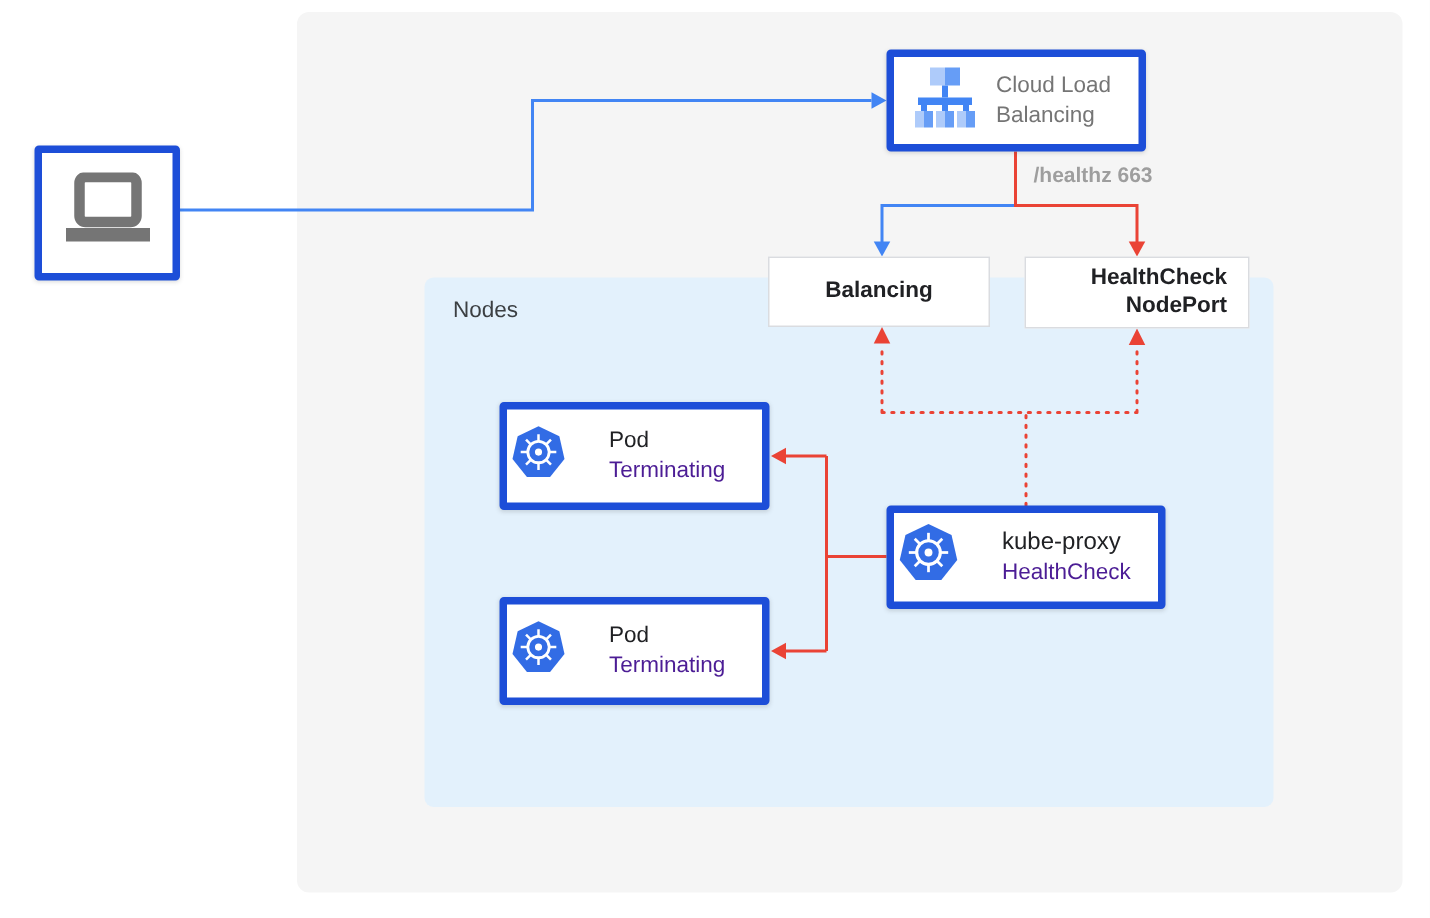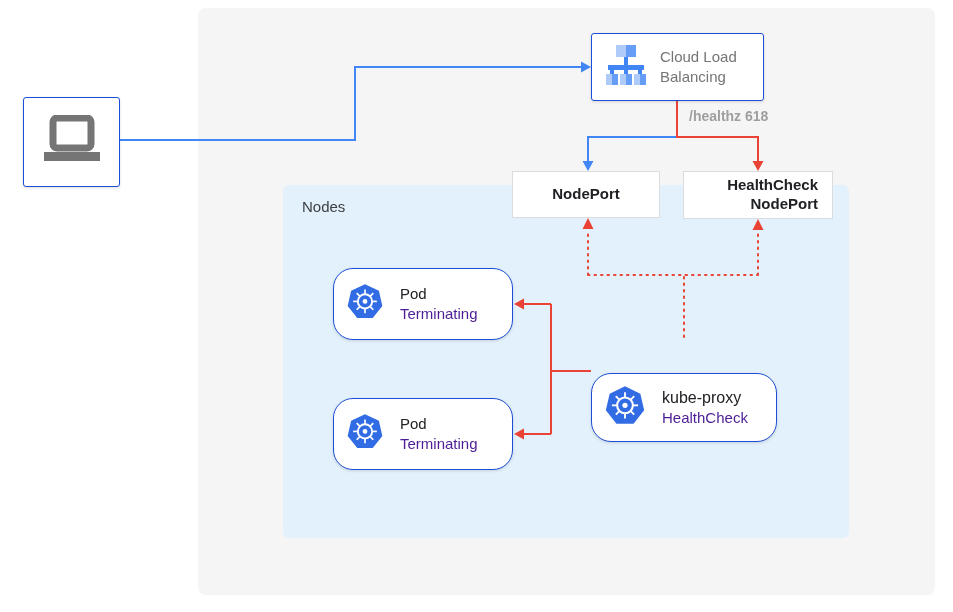--- a/index.html
+++ b/index.html
@@ -15,38 +15,38 @@
   }
   .nodes-container{
     left:283px;top:185px;width:566px;height:353px;
     background:#e3f1fc;border-radius:6px;
   }
   .nodes-label{
     position:absolute;left:19px;top:13px;
     font-size:15px;color:#3c4043;
   }
   .card{
-    background:#ffffff;border:1px solid #1d4ed8;border-radius:3px;
+    background:#ffffff;border:5px solid #1d4ed8;border-radius:3px;
     box-shadow:0 1px 3px rgba(60,64,67,0.18);
     display:flex;align-items:center;box-sizing:border-box;
   }
   .laptop-card{left:23px;top:97px;width:97px;height:90px;justify-content:center;}
   .clb-card{left:591px;top:33px;width:173px;height:68px;padding-left:12px;gap:12px;}
   .clb-text{font-size:15px;line-height:20px;color:#757575;}
   .port-box{
     background:#ffffff;border:1px solid #dadce0;box-sizing:border-box;
     display:flex;align-items:center;justify-content:center;text-align:center;
     font-size:15px;font-weight:bold;color:#202124;line-height:1.25;
   }
   .nodeport-box{left:512px;top:171px;width:148px;height:47px;}
   .hc-box{left:683px;top:171px;width:150px;height:48px;padding:0 14px;text-align:right;}
-  .entity-card{padding-left:12px;gap:16px;border-radius:20px;}
+  .entity-card{padding-left:2px;gap:28px;}
   .pod1-card{left:333px;top:268px;width:180px;height:72px;}
   .pod2-card{left:333px;top:398px;width:180px;height:72px;}
-  .kp-card{left:591px;top:337px;width:186px;height:69px;margin-top:36px;}
+  .kp-card{left:591px;top:337px;width:186px;height:69px;}
   .entity-title{font-size:15px;color:#202124;line-height:20px;}
   .kp-card .entity-title{font-size:16px;line-height:21px;}
   .entity-sub{font-size:15px;color:#4c1d95;line-height:20px;}
   .healthz{
     left:689px;top:108px;font-size:14px;font-weight:bold;color:#9e9e9e;
     white-space:nowrap;
   }
   .connectors{left:0;top:0;width:953px;height:612px;pointer-events:none;}
 </style>
 </head>
@@ -101,24 +101,24 @@
       <rect x="8" y="30" width="6" height="11" fill="#669df6"></rect>
       <rect x="16" y="30" width="6" height="11" fill="#aecbfa"></rect>
       <rect x="22" y="30" width="6" height="11" fill="#669df6"></rect>
       <rect x="30" y="30" width="6" height="11" fill="#aecbfa"></rect>
       <rect x="36" y="30" width="6" height="11" fill="#669df6"></rect>
     </svg>
   </span>
   <span class="clb-text">Cloud Load Balancing</span>
 </div>
 
-<div class="abs healthz">/healthz 618</div>
+<div class="abs healthz">/healthz 663</div>
 
 <div class="abs port-box nodeport-box">
-  <span>NodePort</span>
+  <span>Balancing</span>
 </div>
 
 <div class="abs port-box hc-box">
   <span>HealthCheck NodePort</span>
 </div>
 
 <div class="abs card entity-card pod1-card">
   <span>
     <svg width="38" height="38" viewBox="0 0 32 32">
       <polygon points="16,1 27.7,6.6 30.6,19.3 22.5,29.5 9.5,29.5 1.4,19.3 4.3,6.6" fill="#326ce5"></polygon>

